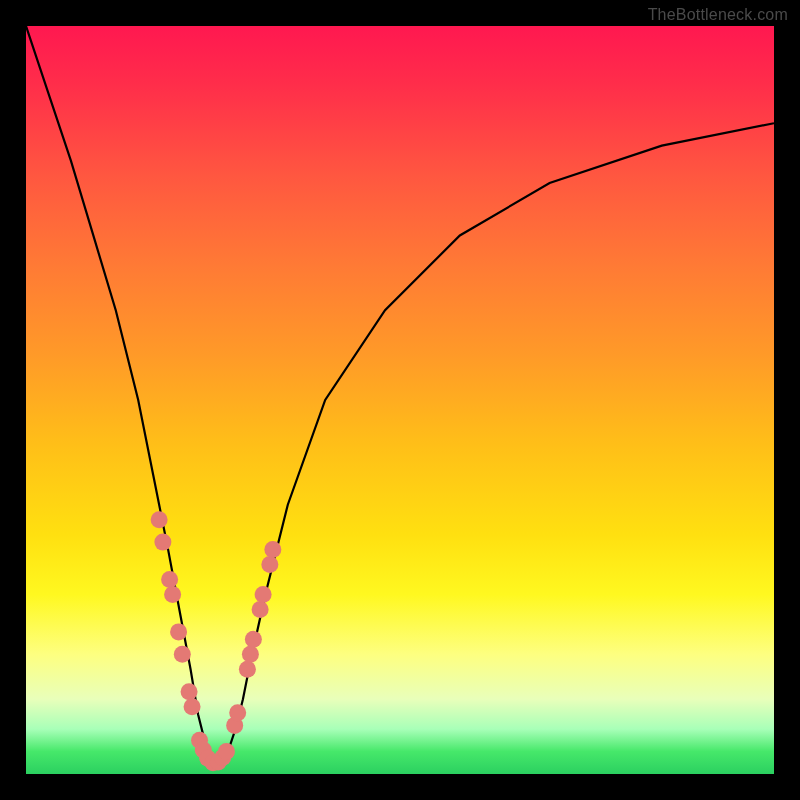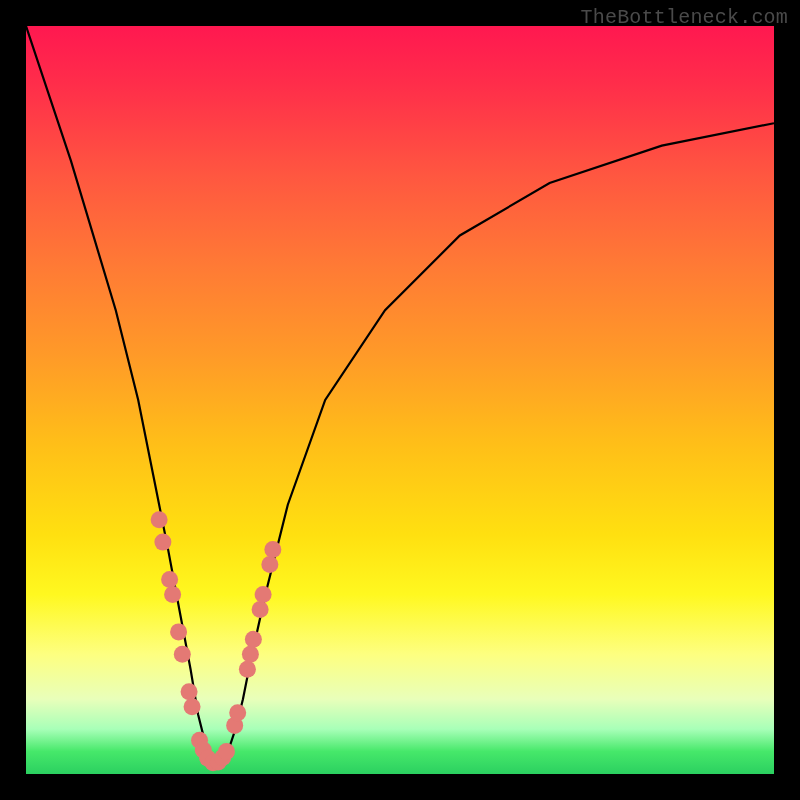--- a/index.html
+++ b/index.html
@@ -30,25 +30,24 @@
         #a8ffb8 94%,
         #46e86a 97%,
         #2bd060 100%
       );
     }
     .watermark {
       position: absolute;
       top: 6px;
       right: 12px;
       color: #4a4a4a;
-      font-size: 20px;
+      font-size: 16px;
       font-weight: 500;
       z-index: 10;
       letter-spacing: 0.2px;
-      font-family: Liberation Mono, monospace;
     }
     .curve-svg {
       position: absolute;
       left: 0;
       top: 0;
       width: 748px;
       height: 748px;
     }
     .curve-path {
       fill: none;

